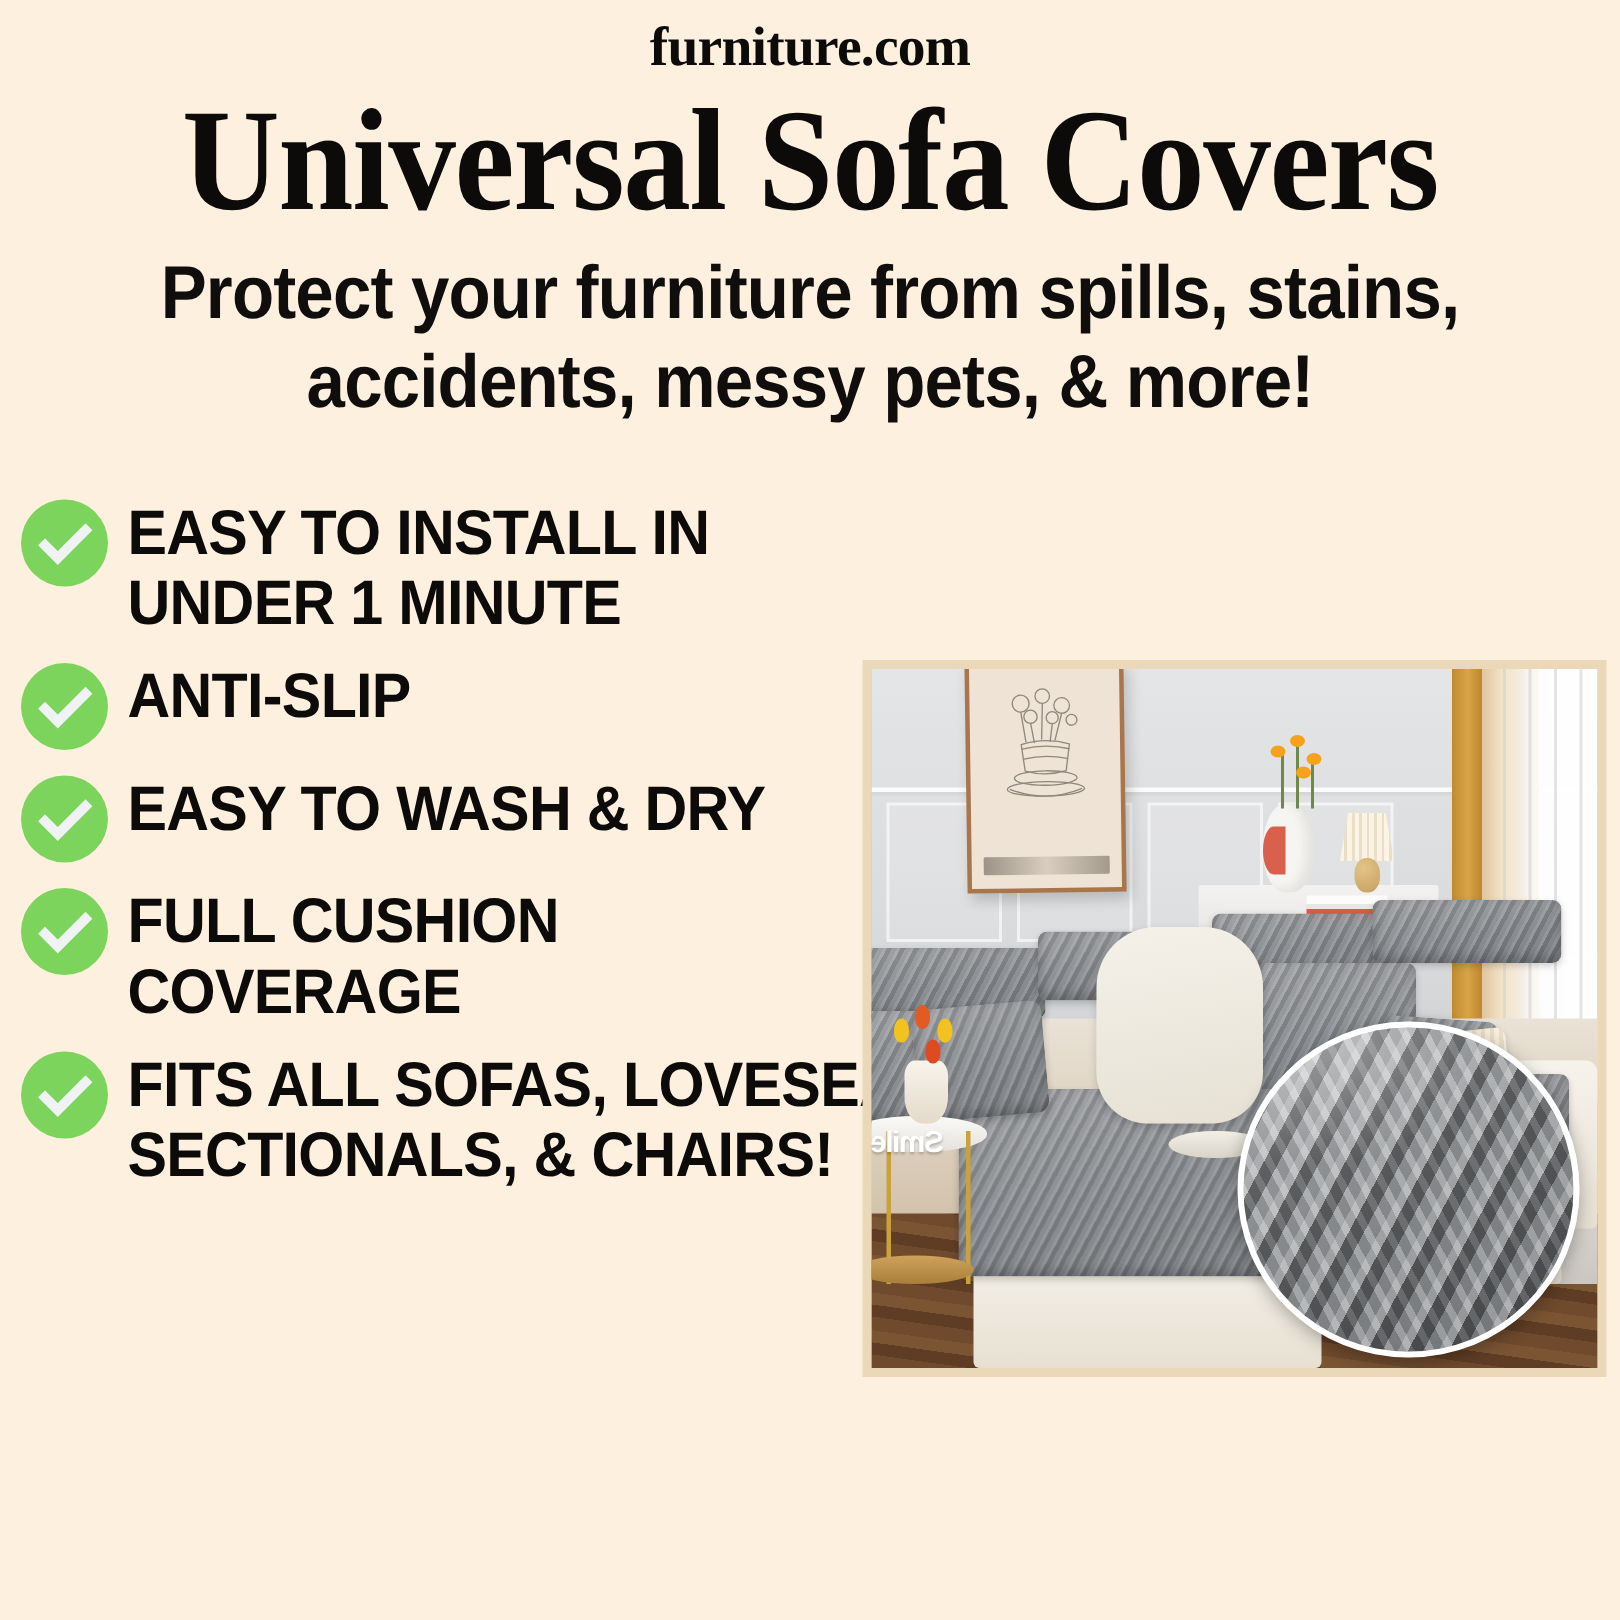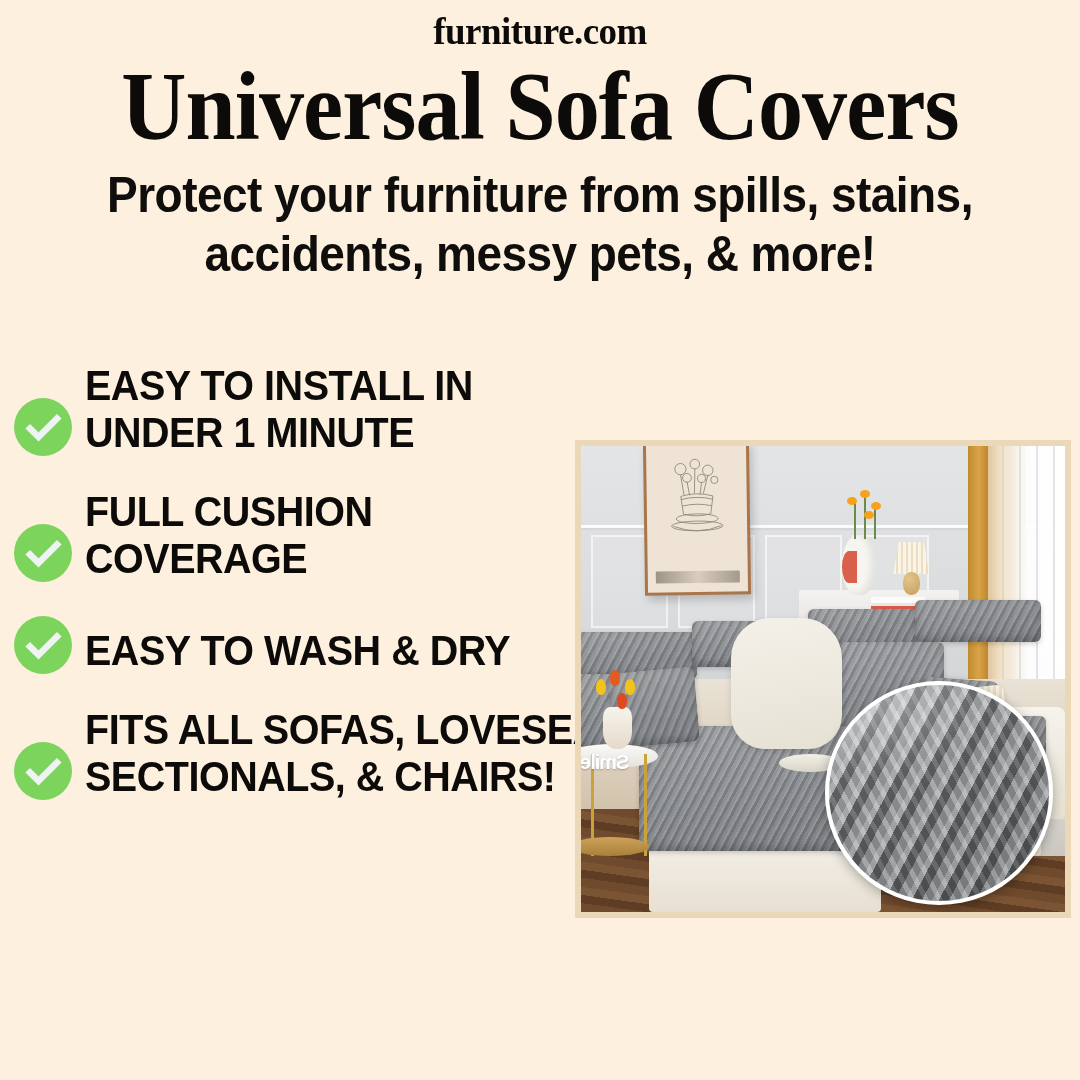--- a/index.html
+++ b/index.html
@@ -58,23 +58,22 @@
 
   
   .benefits {
     position:absolute;
     top:330px; left:14px;
     width:560px;
   }
 
   .benefit-row {
     display:flex;
-    align-items:flex-end;
+    align-items:flex-start;
     margin-bottom:14px;
-    margin-top:31px;
   }
 
   .check-badge {
     flex:0 0 auto;
     width:58px; height:58px;
     border-radius:50%;
     background:#7CD45C;
     position:relative;
     margin-right:13px;
     margin-top:3px;
@@ -323,37 +322,45 @@
 
     <div class="benefit-row">
       <span class="check-badge">
         <svg width="58" height="58" viewBox="0 0 58 58" aria-hidden="true">
           <path d="M16 30.5 L24.5 39 L43 20.5" fill="none" stroke="#EFF3F4" stroke-width="6.5" stroke-linecap="square" stroke-linejoin="miter"></path>
         </svg>
       </span>
       <span class="benefit-text">EASY TO INSTALL IN UNDER 1 MINUTE</span>
     </div>
 
+    <div class="benefit-row">
+      <span class="check-badge">
+        <svg width="58" height="58" viewBox="0 0 58 58" aria-hidden="true">
+          <path d="M16 30.5 L24.5 39 L43 20.5" fill="none" stroke="#EFF3F4" stroke-width="6.5" stroke-linecap="square" stroke-linejoin="miter"></path>
+        </svg>
+      </span>
+      <span class="benefit-text">ANTI-SLIP</span>
+    </div>
+
+    <div class="benefit-row">
+      <span class="check-badge">
+        <svg width="58" height="58" viewBox="0 0 58 58" aria-hidden="true">
+          <path d="M16 30.5 L24.5 39 L43 20.5" fill="none" stroke="#EFF3F4" stroke-width="6.5" stroke-linecap="square" stroke-linejoin="miter"></path>
+        </svg>
+      </span>
+      <span class="benefit-text">EASY TO WASH &amp; DRY</span>
+    </div>
 
     <div class="benefit-row">
       <span class="check-badge">
         <svg width="58" height="58" viewBox="0 0 58 58" aria-hidden="true">
           <path d="M16 30.5 L24.5 39 L43 20.5" fill="none" stroke="#EFF3F4" stroke-width="6.5" stroke-linecap="square" stroke-linejoin="miter"></path>
         </svg>
       </span>
       <span class="benefit-text">FULL CUSHION COVERAGE</span>
-    </div>
-
-    <div class="benefit-row">
-      <span class="check-badge">
-        <svg width="58" height="58" viewBox="0 0 58 58" aria-hidden="true">
-          <path d="M16 30.5 L24.5 39 L43 20.5" fill="none" stroke="#EFF3F4" stroke-width="6.5" stroke-linecap="square" stroke-linejoin="miter"></path>
-        </svg>
-      </span>
-      <span class="benefit-text">EASY TO WASH &amp; DRY</span>
     </div>
 
     <div class="benefit-row wide">
       <span class="check-badge">
         <svg width="58" height="58" viewBox="0 0 58 58" aria-hidden="true">
           <path d="M16 30.5 L24.5 39 L43 20.5" fill="none" stroke="#EFF3F4" stroke-width="6.5" stroke-linecap="square" stroke-linejoin="miter"></path>
         </svg>
       </span>
       <span class="benefit-text">FITS ALL SOFAS, LOVESEATS, SECTIONALS, &amp; CHAIRS!</span>
     </div>

